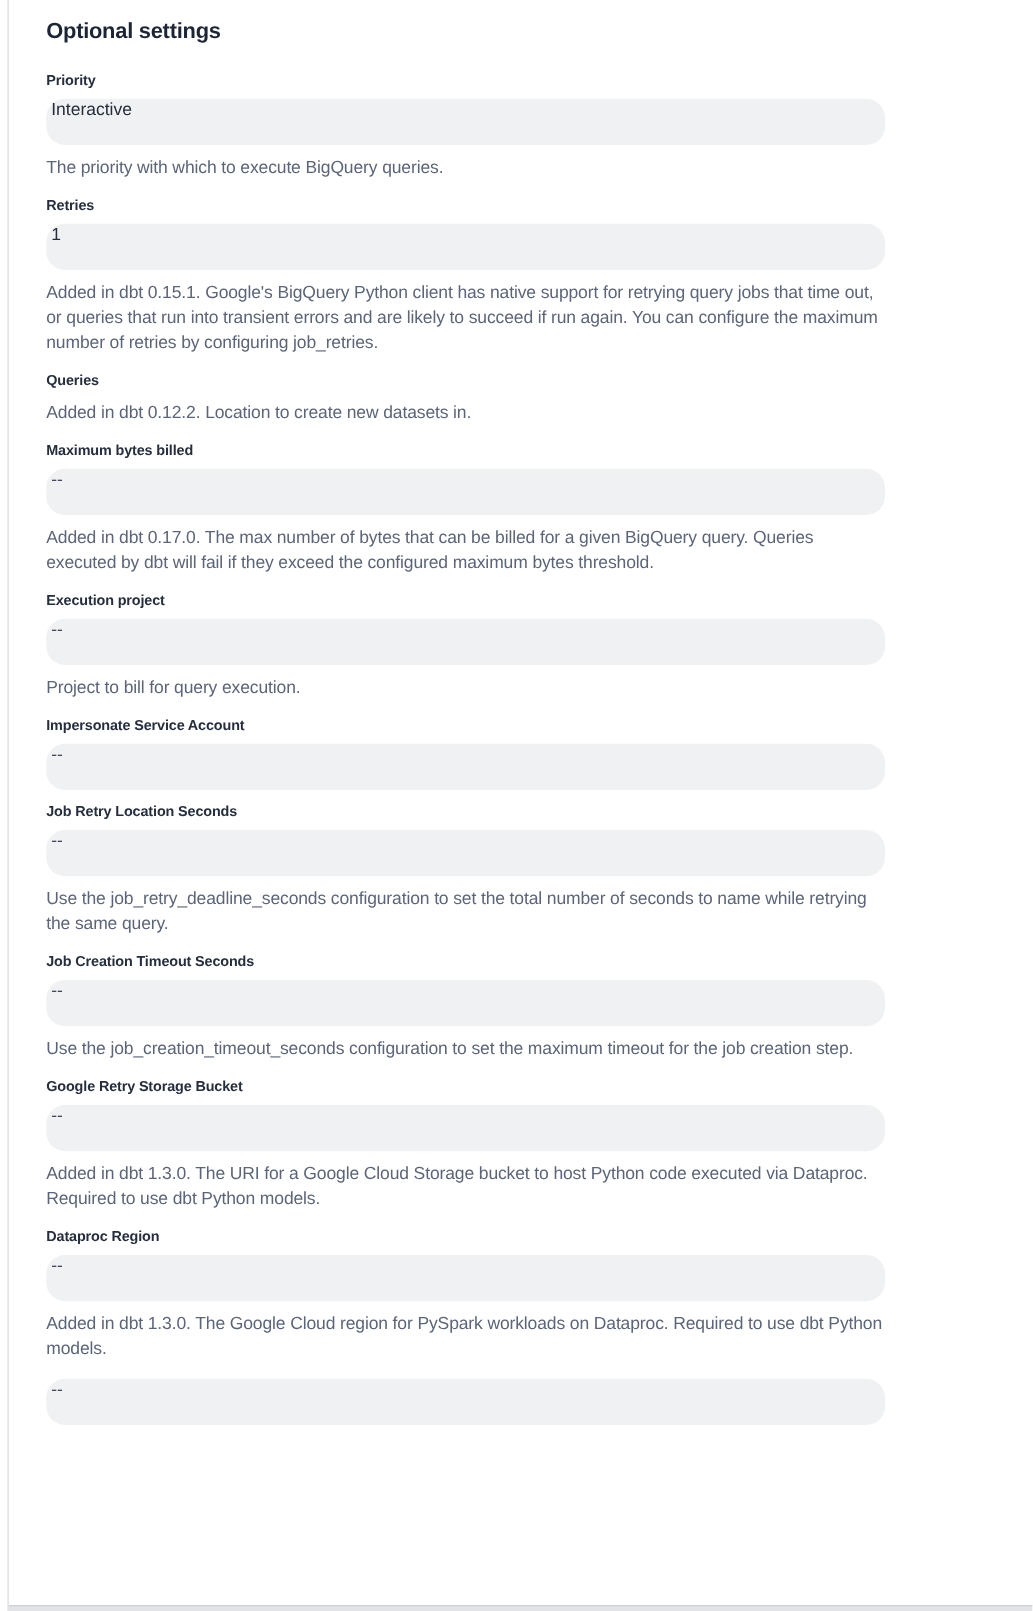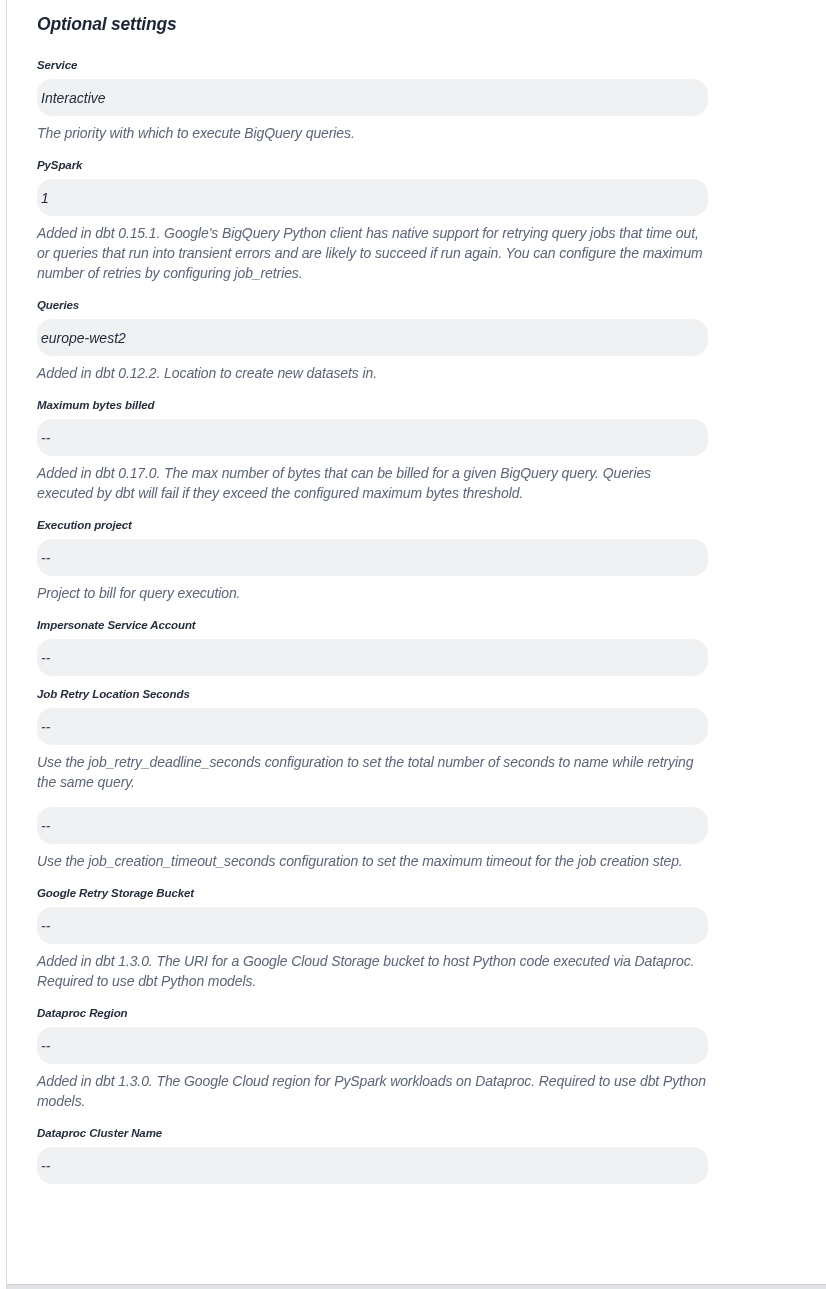--- a/index.html
+++ b/index.html
@@ -6,21 +6,20 @@
   html, body {
     width: 826px; height: 1289px;
     background: #ffffff;
     font-family: "Liberation Sans", sans-serif;
     overflow: hidden;
   }
   .panel {
     position: relative;
     width: 826px; height: 1289px;
     background: #ffffff;
-    font-style: italic;
   }
   .left-border {
     position: absolute;
     left: 6px; top: 0; bottom: 0;
     width: 1px;
     background: #d9dbdf;
   }
   .bottom-divider {
     position: absolute;
     left: 7px; right: 0; bottom: 0;
@@ -47,21 +46,20 @@
     display: block;
     font-size: 11.5px;
     line-height: 14px;
     font-weight: 700;
     color: #262e3d;
     letter-spacing: -0.1px;
     margin-bottom: 7px;
   }
   .field-input {
     display: flex;
-    align-items: center;
     height: 37px;
     width: 671px;
     background: #f0f1f3;
     border-radius: 15px;
     padding: 0 4px;
     margin-bottom: 7px;
     font-size: 14px;
     color: #252c3a;
     cursor: default;
   }
@@ -76,40 +74,37 @@
 </head>
 <body>
 
 <div class="panel">
   <div class="left-border"></div>
 
   <div class="content">
     <h1 class="page-title">Optional settings</h1>
 
     <div class="group">
-      <span class="field-label">Service</span>
+      <span class="field-label">Priority</span>
       <div class="field-input">
         <span class="value">Interactive</span>
       </div>
       <p class="help">The priority with which to execute BigQuery queries.</p>
     </div>
 
     <div class="group">
-      <span class="field-label">PySpark</span>
+      <span class="field-label">Retries</span>
       <div class="field-input">
         <span class="value">1</span>
       </div>
       <p class="help">Added in dbt 0.15.1. Google's BigQuery Python client has native support for retrying query jobs that time out, or queries that run into transient errors and are likely to succeed if run again. You can configure the maximum number of retries by configuring job_retries.</p>
     </div>
 
     <div class="group">
       <span class="field-label">Queries</span>
-      <div class="field-input">
-        <span class="value">europe-west2</span>
-      </div>
       <p class="help">Added in dbt 0.12.2. Location to create new datasets in.</p>
     </div>
 
     <div class="group">
       <span class="field-label">Maximum bytes billed</span>
       <div class="field-input muted">
         <span class="value">--</span>
       </div>
       <p class="help">Added in dbt 0.17.0. The max number of bytes that can be billed for a given BigQuery query. Queries executed by dbt will fail if they exceed the configured maximum bytes threshold.</p>
     </div>
@@ -131,20 +126,21 @@
 
     <div class="group">
       <span class="field-label">Job Retry Location Seconds</span>
       <div class="field-input muted">
         <span class="value">--</span>
       </div>
       <p class="help">Use the job_retry_deadline_seconds configuration to set the total number of seconds to name while retrying the same query.</p>
     </div>
 
     <div class="group">
+      <span class="field-label">Job Creation Timeout Seconds</span>
       <div class="field-input muted">
         <span class="value">--</span>
       </div>
       <p class="help">Use the job_creation_timeout_seconds configuration to set the maximum timeout for the job creation step.</p>
     </div>
 
     <div class="group">
       <span class="field-label">Google Retry Storage Bucket</span>
       <div class="field-input muted">
         <span class="value">--</span>
@@ -154,21 +150,20 @@
 
     <div class="group">
       <span class="field-label">Dataproc Region</span>
       <div class="field-input muted">
         <span class="value">--</span>
       </div>
       <p class="help">Added in dbt 1.3.0. The Google Cloud region for PySpark workloads on Dataproc. Required to use dbt Python models.</p>
     </div>
 
     <div class="group">
-      <span class="field-label">Dataproc Cluster Name</span>
       <div class="field-input muted">
         <span class="value">--</span>
       </div>
     </div>
   </div>
 
   <div class="bottom-divider"></div>
 </div>
 
 </body></html>

